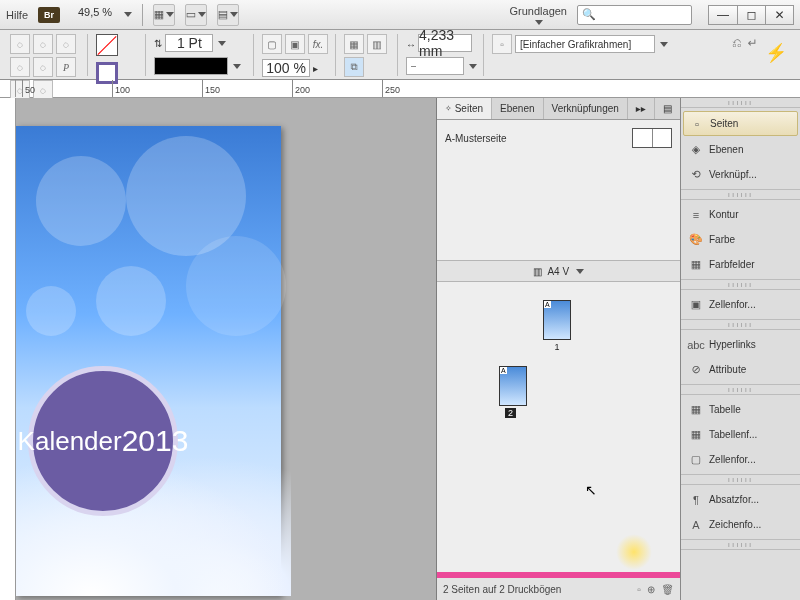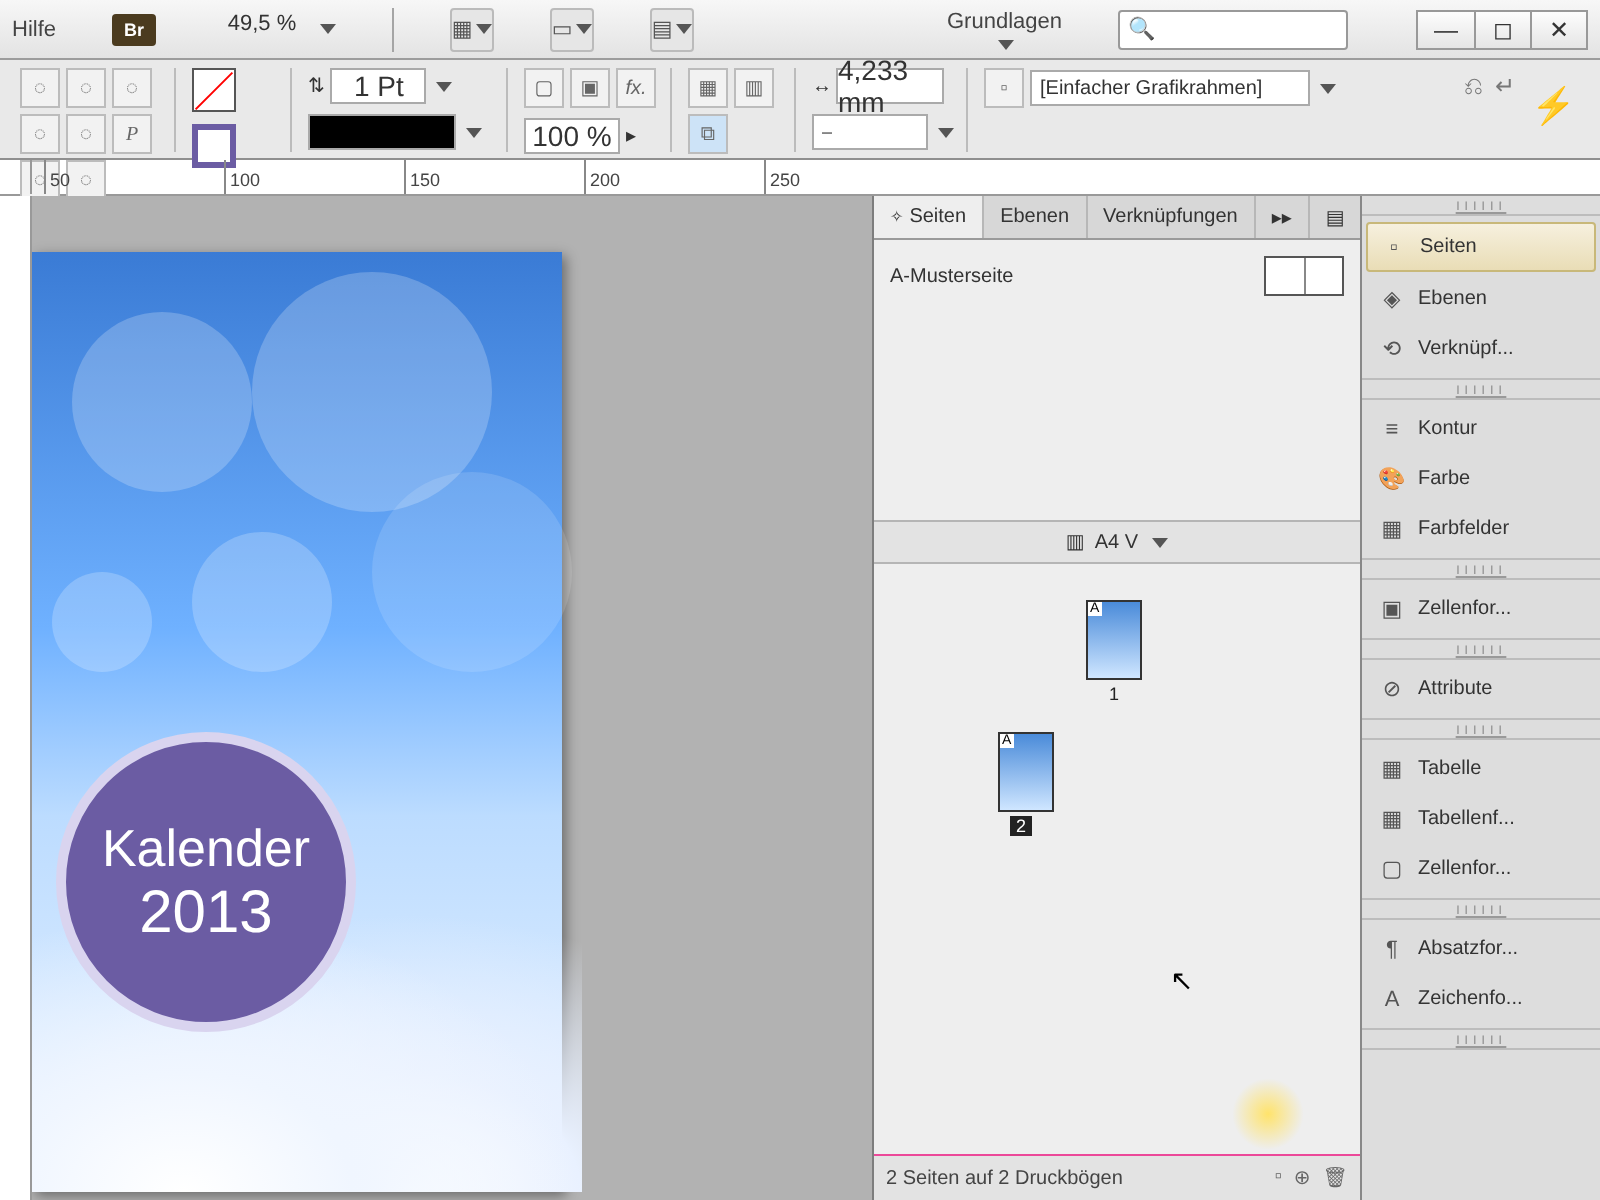--- a/index.html
+++ b/index.html
@@ -1,19 +1,19 @@
 <!DOCTYPE html>
 <html><head>
 <meta charset="utf-8">
 <style>
   * { box-sizing: border-box; margin: 0; padding: 0; font-family: "Segoe UI", Tahoma, sans-serif; }
   body { width: 800px; height: 600px; background: #b2b2b2; overflow: hidden; font-size: 11px; color: #333; }
 
   
-  .menu-bar { height: 30px; background: linear-gradient(#f7f7f7,#e3e3e3); border-bottom:1px solid #9c9c9c; display:flex; align-items:center; padding:0 6px; gap:28px; }
+  .menu-bar { height: 30px; background: linear-gradient(#f7f7f7,#e3e3e3); border-bottom:1px solid #9c9c9c; display:flex; align-items:center; padding:0 6px; gap:10px; }
   .menu-bar .hilfe { color:#444; }
   .br-badge { width:22px; height:16px; background:#4b3b1f; color:#fff; font-size:9px; font-weight:bold; display:flex; align-items:center; justify-content:center; border-radius:2px; }
   .zoom-box { display:flex; align-items:center; gap:2px; }
   .zoom-val { width:50px; height:18px; text-align:center; }
   .tri { width:0;height:0;border-left:4px solid transparent;border-right:4px solid transparent;border-top:5px solid #555; display:inline-block; margin-left:2px;}
   .menu-sep { width:1px; height:22px; background:#a5a5a5; }
   .small-ico { width:22px; height:22px; background:#e6e6e6; border:1px solid #bbb; border-radius:2px; display:flex;align-items:center;justify-content:center; font-size:11px; color:#555;}
   .workspace-label { margin-left:auto; display:flex; align-items:center; gap:3px; color:#444;flex-direction:column;}
   .search-box { width:115px; height:20px; background:#fff; border:1px solid #999; border-radius:2px; display:flex; align-items:center; padding:0 4px; color:#888;}
   .win-btns { display:flex; gap:0; margin-left:6px; border:1px solid #999;}
@@ -37,21 +37,21 @@
   .ruler{flex:1;position:relative;font-size:9px;color:#444;overflow:hidden;}
   .rtick{position:absolute;top:0;height:100%;border-left:1px solid #888;padding-left:2px;padding-top:5px;}
 
   
   .main{display:flex;height:502px;}
   .vruler{width:16px;background:#fff;border-right:1px solid #999;}
   .canvas-wrap{width:420px;background:#b2b2b2;position:relative;overflow:hidden;}
   .page{position:absolute;left:0;top:28px;width:265px;height:470px;background:linear-gradient(180deg,#3a7bd5 0%,#6fb1ff 40%,#bcdcff 60%,#eaf3ff 100%);box-shadow:2px 2px 6px rgba(0,0,0,.4);}
   .bokeh{position:absolute;border-radius:50%;background:rgba(255,255,255,.22);}
   .cloud{position:absolute;bottom:0;left:-10px;right:-10px;height:140px;background:radial-gradient(ellipse at 30% 100%,#fff 0%,#f0f6ff 30%,rgba(255,255,255,0) 70%),radial-gradient(ellipse at 70% 100%,#fff 0%,#e9f1ff 30%,rgba(255,255,255,0) 70%);}
-  .badge-circle{position:absolute;left:12px;top:240px;width:150px;height:150px;border-radius:50%;background:#6b5ca3;border:5px solid #d9d4ef;display:flex;flex-direction:column;align-items:center;justify-content:center;color:#fff;font-family:"Segoe UI Light",sans-serif;}
+  .badge-circle{position:absolute;left:12px;top:240px;width:150px;height:150px;border-radius:50%;background:#6b5ca3;border:5px solid #d9d4ef;display:flex;flex-direction:row;align-items:center;justify-content:center;color:#fff;font-family:"Segoe UI Light",sans-serif;}
   .badge-circle .t1{font-size:26px;font-weight:300;}
   .badge-circle .t2{font-size:30px;font-weight:300;}
 
   
   .pages-panel{width:244px;background:#e9e9e9;border-left:1px solid #7d7d7d;display:flex;flex-direction:column;}
   .panel-tabs{height:22px;background:#d7d7d7;display:flex;border-bottom:1px solid #9a9a9a;align-items:stretch;}
   .panel-tab{padding:4px 8px;font-size:10px;border-right:1px solid #b7b7b7;display:flex;align-items:center;gap:3px;}
   .panel-tab.active{background:#eee;}
   .panel-tabs .end{margin-left:auto;display:flex;}
   .master-area{background:#eee;padding:8px 8px;font-size:10px;color:#333;min-height:140px;position:relative;}
@@ -59,27 +59,27 @@
   .master-thumb{width:26px;height:20px;border:1px solid #555;background:#fff;}
   .master-thumb.spread{width:40px;display:flex;}
   .master-thumb.spread div{flex:1;border-right:1px solid #888;} .master-thumb.spread div:last-child{border:none;}
   .size-bar{height:22px;background:#e3e3e3;border-top:1px solid #b5b5b5;border-bottom:1px solid #b5b5b5;display:flex;align-items:center;justify-content:center;gap:5px;font-size:10px;}
   .thumbs-area{flex:1;background:#eee;position:relative;overflow:auto;}
   .pg-thumb{width:28px;height:40px;background:linear-gradient(#4a8bd9,#cfe6ff);border:1px solid #333;position:absolute;}
   .pg-thumb .ac{position:absolute;top:0;left:0;font-size:7px;background:#fff;color:#000;padding:0 1px;}
   .pg-num{position:absolute;font-size:9px;color:#222;text-align:center;width:28px;}
   .pg-num.inv{background:#222;color:#fff;padding:0 3px;width:auto;}
   .cursor{position:absolute;font-size:14px;color:#000;}
-  .panel-status{height:20px;background:#e3e3e3;border-top:1px solid #ec4899;font-size:10px;display:flex;align-items:center;padding:11px 6px;color:#444;gap:6px;}
+  .panel-status{height:20px;background:#e3e3e3;border-top:6px solid #ec4899;font-size:10px;display:flex;align-items:center;padding:11px 6px;color:#444;gap:6px;}
   .panel-status .icons{margin-left:auto;display:flex;gap:6px;color:#666;}
   .yellow-dot{position:absolute;right:28px;bottom:2px;width:36px;height:36px;border-radius:50%;background:radial-gradient(circle,#ffe36b 0%,rgba(255,227,107,0) 70%);}
 
   
   .dock{width:120px;background:#ddd;border-left:1px solid #888;display:flex;flex-direction:column;}
-  .dock-grip{height:10px;display:flex;align-items:center;justify-content:center;color:#999;font-size:8px;letter-spacing:2px;border-bottom:1px solid #bcbcbc;text-decoration:underline;}
+  .dock-grip{height:10px;display:flex;align-items:center;justify-content:center;color:#999;font-size:8px;letter-spacing:2px;border-bottom:1px solid #bcbcbc;}
   .dock-grp{border-bottom:1px solid #bcbcbc;padding:2px 0;}
   .dock-item{height:25px;display:flex;align-items:center;gap:6px;padding:0 8px;font-size:10px;color:#333;cursor:default;}
   .dock-item.active{background:linear-gradient(#f6f0de,#e9ddb6);border:1px solid #c8b879;margin:1px 2px;border-radius:2px;padding:0 6px;}
   .dock-ico{width:14px;height:14px;display:inline-flex;align-items:center;justify-content:center;font-size:11px;color:#555;}
 </style>
 </head>
 <body>
 
 <div class="menu-bar">
   <span class="hilfe">Hilfe</span>
@@ -289,20 +289,24 @@
     <div class="dock-grip">ıııııı</div>
     <div class="dock-grp">
       <div class="dock-item">
           <span class="dock-ico">▣</span>
           <span>Zellenfor...</span>
         </div>
     </div>
     <div class="dock-grip">ıııııı</div>
     <div class="dock-grp">
       <div class="dock-item">
+          <span class="dock-ico">abc</span>
+          <span>Hyperlinks</span>
+        </div>
+      <div class="dock-item">
           <span class="dock-ico">⊘</span>
           <span>Attribute</span>
         </div>
     </div>
     <div class="dock-grip">ıııııı</div>
     <div class="dock-grp">
       <div class="dock-item">
           <span class="dock-ico">▦</span>
           <span>Tabelle</span>
         </div>

